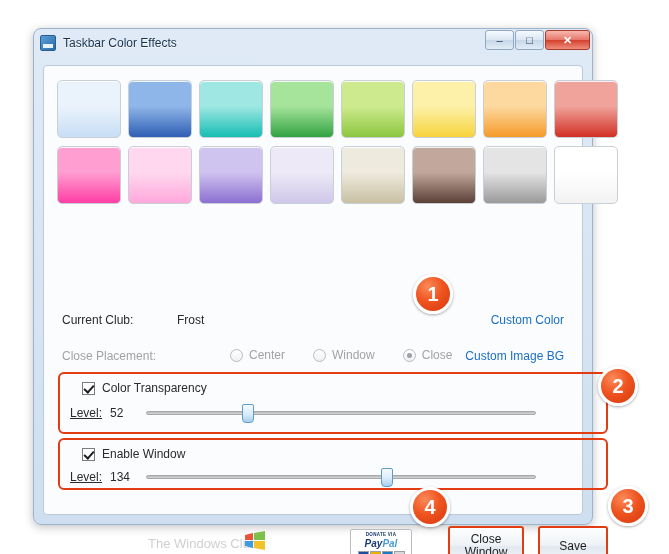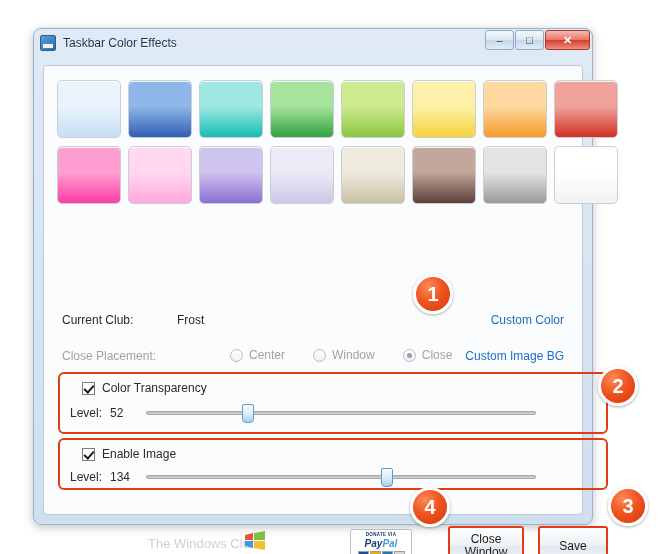--- a/index.html
+++ b/index.html
@@ -215,21 +215,21 @@
   }
 
   .level-row {
     position: absolute;
     left: 10px;
     display: flex;
     align-items: center;
     font-size: 12px;
     color: #2b2b2b;
   }
-  .level-label { width: 40px; }
+  .level-label { width: 40px; text-decoration: underline; }
   .level-value { width: 36px; }
   .track {
     position: relative;
     width: 390px;
     height: 4px;
     background: linear-gradient(to bottom,#b8b8b8,#d8d8d8);
     border: 1px solid #a9a9a9;
     border-radius: 2px;
     box-sizing: border-box;
   }
@@ -409,21 +409,21 @@
         <span class="level-value">52</span>
         <span class="track">
           <span class="thumb" id="thumb-transparency" style="left: 94.5px;"></span>
         </span>
       </div>
     </div>
 
     <div class="group-panel" id="group-shadow">
       <div class="check-row">
         <span class="checkbox checked"></span>
-        <span>Enable Image</span>
+        <span>Enable Window</span>
       </div>
       <div class="level-row" style="top:30px;">
         <span class="level-label">Level:</span>
         <span class="level-value">134</span>
         <span class="track">
           <span class="thumb" id="thumb-shadow" style="left: 234.36px;"></span>
         </span>
       </div>
     </div>
 

